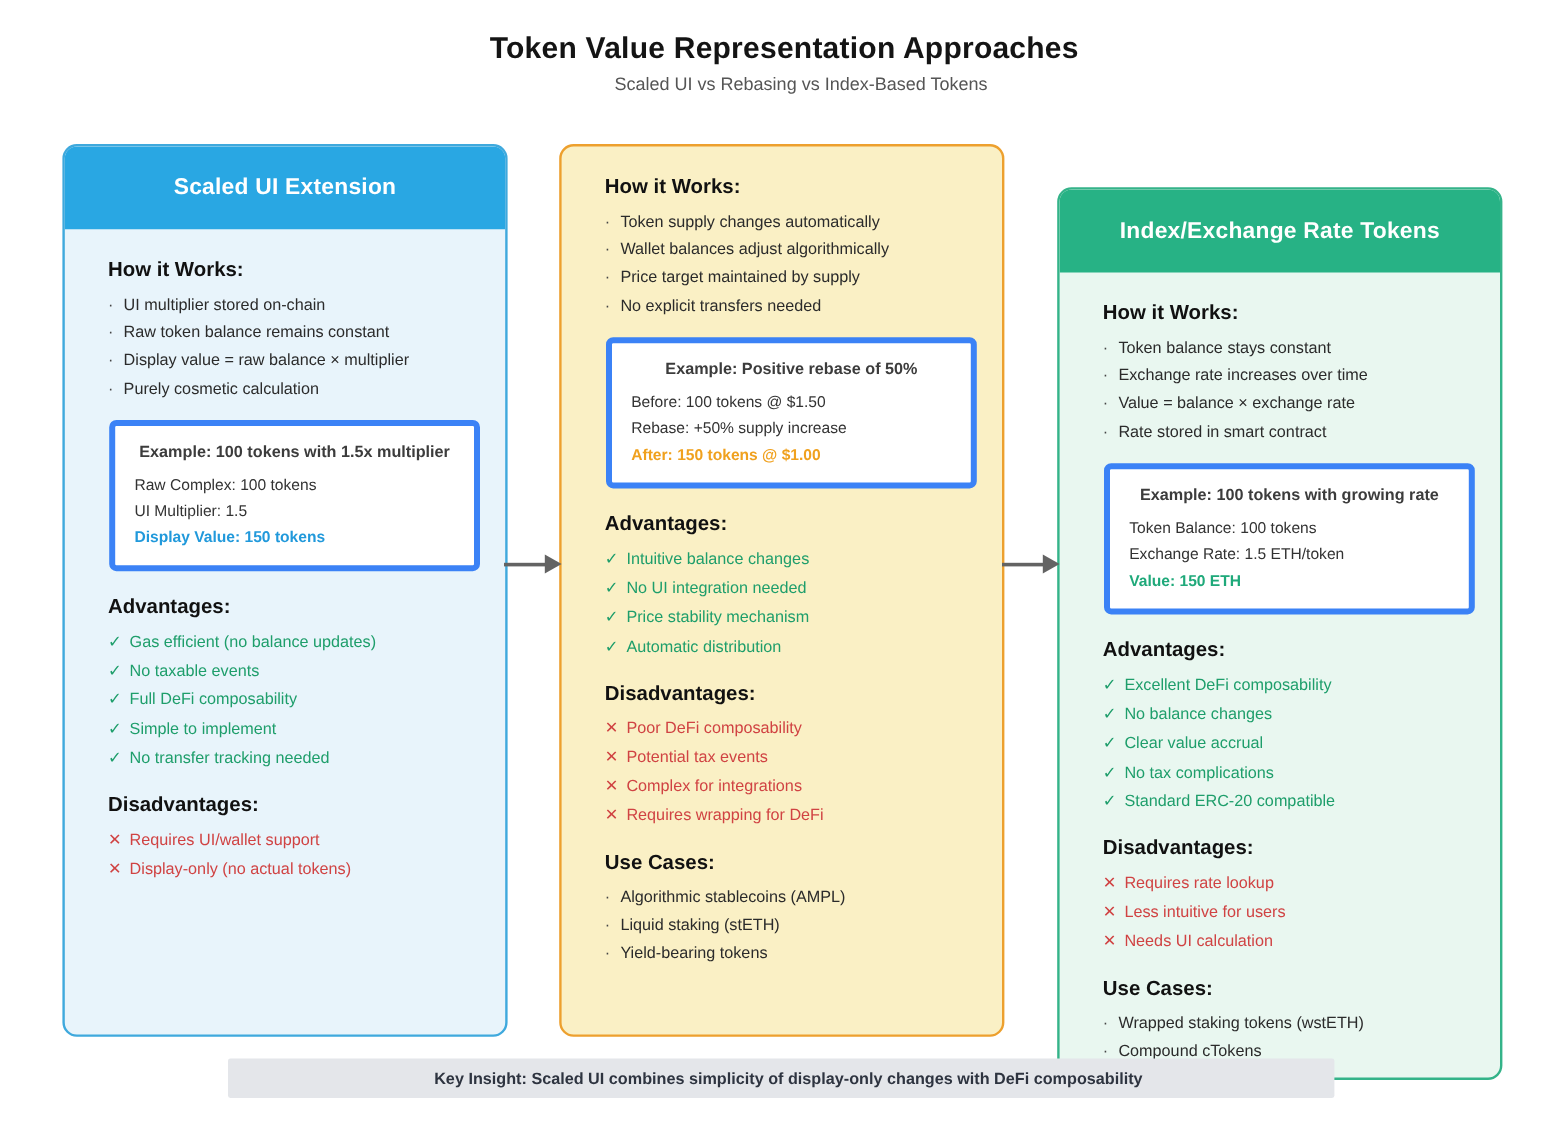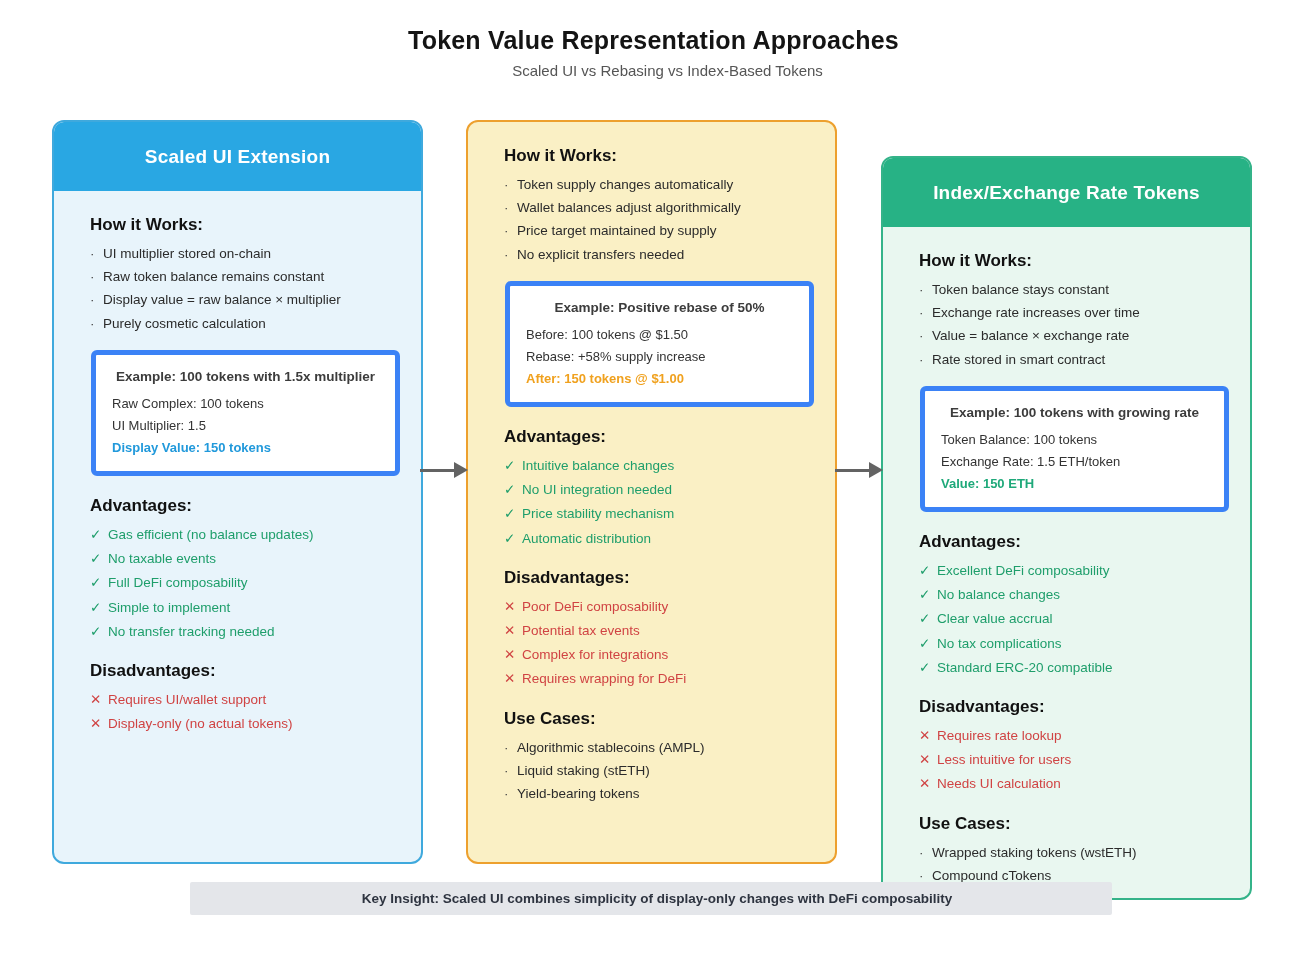--- a/index.html
+++ b/index.html
@@ -148,21 +148,21 @@
             <span class="b">·</span>
             <span>Price target maintained by supply</span>
           </div>
           <div class="line">
             <span class="b">·</span>
             <span>No explicit transfers needed</span>
           </div>
           <div class="ex-box">
             <div class="ex-title">Example: Positive rebase of 50%</div>
             <div class="ex-line">Before: 100 tokens @ $1.50</div>
-            <div class="ex-line">Rebase: +58% supply increase</div>
+            <div class="ex-line">Rebase: +50% supply increase</div>
             <div class="ex-highlight">After: 150 tokens @ $1.00</div>
           </div>
           <div class="sec-h">Advantages:</div>
           <div class="adv">
             <span class="ic">✓</span>
             <span>Intuitive balance changes</span>
           </div>
           <div class="adv">
             <span class="ic">✓</span>
             <span>No UI integration needed</span>

